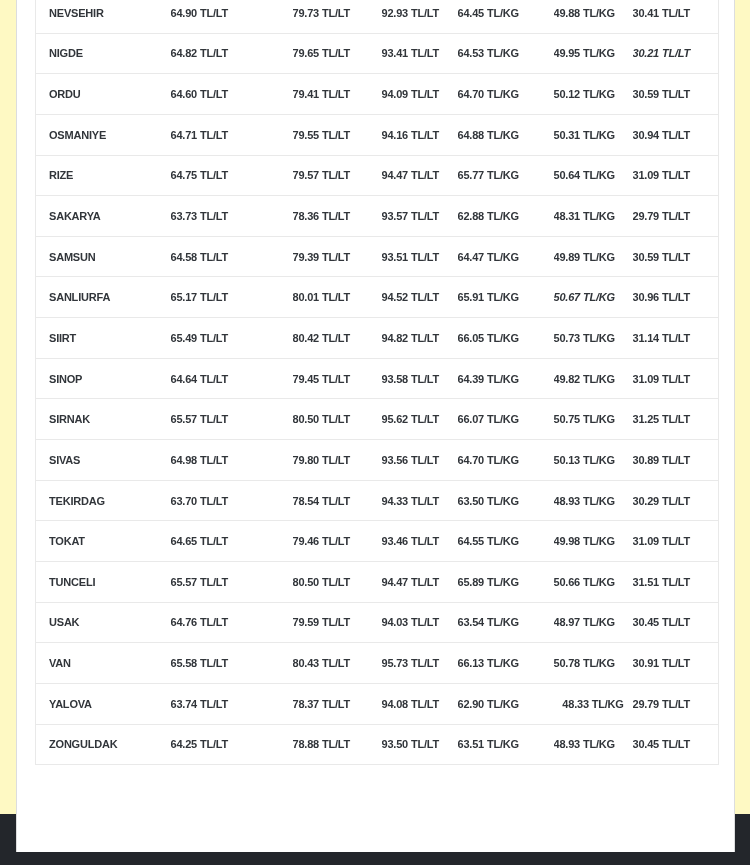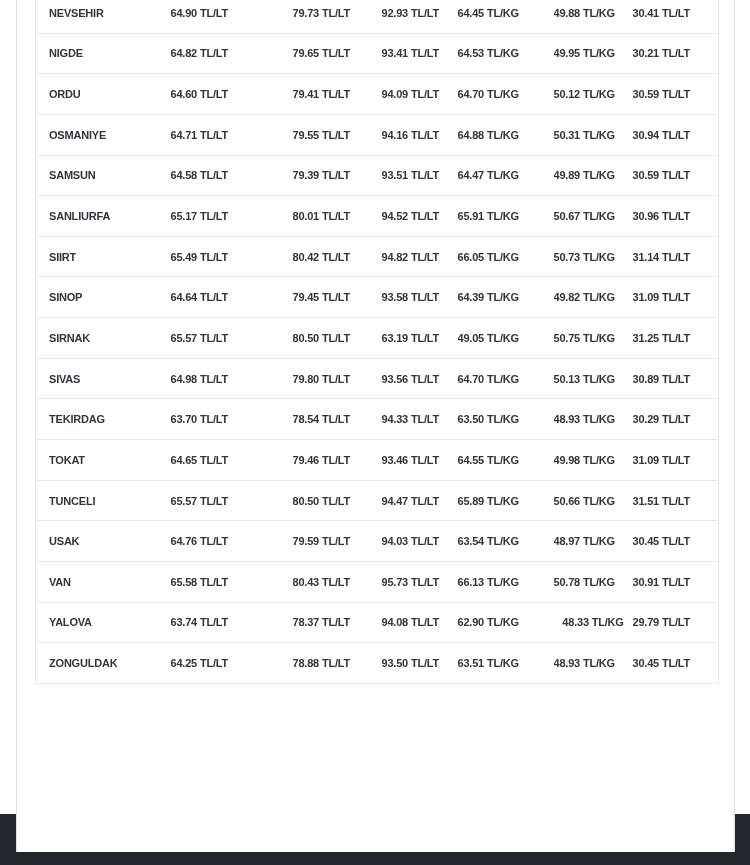--- a/index.html
+++ b/index.html
@@ -7,21 +7,21 @@
     width: 750px;
     height: 865px;
     overflow: hidden;
     background: #23262b;
     font-family: "Liberation Sans", sans-serif;
   }
   .viewport {
     position: relative;
     width: 750px;
     height: 814px;
-    background: #ffffff;
+    background: #fef9c3;
   }
   .content-panel {
     position: absolute;
     left: 16px;
     right: 15px;
     top: 0;
     height: 852px;
     background: #ffffff;
     overflow: hidden;
   }
@@ -98,56 +98,74 @@
             <td style="color: rgb(49, 53, 58);">49.88 TL/KG</td>
             <td style="color: rgb(49, 53, 58);">30.41 TL/LT</td>
           </tr>
           <tr>
             <td class="city-cell" style="color: rgb(49, 53, 58);">NIGDE</td>
             <td style="color: rgb(49, 53, 58);">64.82 TL/LT</td>
             <td style="color: rgb(49, 53, 58);">79.65 TL/LT</td>
             <td style="color: rgb(49, 53, 58);">93.41 TL/LT</td>
             <td style="color: rgb(49, 53, 58);">64.53 TL/KG</td>
             <td style="color: rgb(49, 53, 58);">49.95 TL/KG</td>
-            <td style="color: rgb(49, 53, 58);">30.21 TL/LT</td>
+            <td style="color: rgb(49, 53, 58); font-style: italic;">30.21 TL/LT</td>
           </tr>
           <tr>
             <td class="city-cell" style="color: rgb(49, 53, 58);">ORDU</td>
             <td style="color: rgb(49, 53, 58);">64.60 TL/LT</td>
             <td style="color: rgb(49, 53, 58);">79.41 TL/LT</td>
             <td style="color: rgb(49, 53, 58);">94.09 TL/LT</td>
             <td style="color: rgb(49, 53, 58);">64.70 TL/KG</td>
             <td style="color: rgb(49, 53, 58);">50.12 TL/KG</td>
             <td style="color: rgb(49, 53, 58);">30.59 TL/LT</td>
           </tr>
           <tr>
             <td class="city-cell" style="color: rgb(49, 53, 58);">OSMANIYE</td>
             <td style="color: rgb(49, 53, 58);">64.71 TL/LT</td>
             <td style="color: rgb(49, 53, 58);">79.55 TL/LT</td>
             <td style="color: rgb(49, 53, 58);">94.16 TL/LT</td>
             <td style="color: rgb(49, 53, 58);">64.88 TL/KG</td>
             <td style="color: rgb(49, 53, 58);">50.31 TL/KG</td>
             <td style="color: rgb(49, 53, 58);">30.94 TL/LT</td>
           </tr>
           <tr>
+            <td class="city-cell" style="color: rgb(49, 53, 58);">RIZE</td>
+            <td style="color: rgb(49, 53, 58);">64.75 TL/LT</td>
+            <td style="color: rgb(49, 53, 58);">79.57 TL/LT</td>
+            <td style="color: rgb(49, 53, 58);">94.47 TL/LT</td>
+            <td style="color: rgb(49, 53, 58);">65.77 TL/KG</td>
+            <td style="color: rgb(49, 53, 58);">50.64 TL/KG</td>
+            <td style="color: rgb(49, 53, 58);">31.09 TL/LT</td>
+          </tr>
+          <tr>
+            <td class="city-cell" style="color: rgb(49, 53, 58);">SAKARYA</td>
+            <td style="color: rgb(49, 53, 58);">63.73 TL/LT</td>
+            <td style="color: rgb(49, 53, 58);">78.36 TL/LT</td>
+            <td style="color: rgb(49, 53, 58);">93.57 TL/LT</td>
+            <td style="color: rgb(49, 53, 58);">62.88 TL/KG</td>
+            <td style="color: rgb(49, 53, 58);">48.31 TL/KG</td>
+            <td style="color: rgb(49, 53, 58);">29.79 TL/LT</td>
+          </tr>
+          <tr>
             <td class="city-cell" style="color: rgb(49, 53, 58);">SAMSUN</td>
             <td style="color: rgb(49, 53, 58);">64.58 TL/LT</td>
             <td style="color: rgb(49, 53, 58);">79.39 TL/LT</td>
             <td style="color: rgb(49, 53, 58);">93.51 TL/LT</td>
             <td style="color: rgb(49, 53, 58);">64.47 TL/KG</td>
             <td style="color: rgb(49, 53, 58);">49.89 TL/KG</td>
             <td style="color: rgb(49, 53, 58);">30.59 TL/LT</td>
           </tr>
           <tr>
             <td class="city-cell" style="color: rgb(49, 53, 58);">SANLIURFA</td>
             <td style="color: rgb(49, 53, 58);">65.17 TL/LT</td>
             <td style="color: rgb(49, 53, 58);">80.01 TL/LT</td>
             <td style="color: rgb(49, 53, 58);">94.52 TL/LT</td>
             <td style="color: rgb(49, 53, 58);">65.91 TL/KG</td>
-            <td style="color: rgb(49, 53, 58);">50.67 TL/KG</td>
+            <td style="color: rgb(49, 53, 58); font-style: italic;">50.67 TL/KG</td>
             <td style="color: rgb(49, 53, 58);">30.96 TL/LT</td>
           </tr>
           <tr>
             <td class="city-cell" style="color: rgb(49, 53, 58);">SIIRT</td>
             <td style="color: rgb(49, 53, 58);">65.49 TL/LT</td>
             <td style="color: rgb(49, 53, 58);">80.42 TL/LT</td>
             <td style="color: rgb(49, 53, 58);">94.82 TL/LT</td>
             <td style="color: rgb(49, 53, 58);">66.05 TL/KG</td>
             <td style="color: rgb(49, 53, 58);">50.73 TL/KG</td>
             <td style="color: rgb(49, 53, 58);">31.14 TL/LT</td>
@@ -158,22 +176,22 @@
             <td style="color: rgb(49, 53, 58);">79.45 TL/LT</td>
             <td style="color: rgb(49, 53, 58);">93.58 TL/LT</td>
             <td style="color: rgb(49, 53, 58);">64.39 TL/KG</td>
             <td style="color: rgb(49, 53, 58);">49.82 TL/KG</td>
             <td style="color: rgb(49, 53, 58);">31.09 TL/LT</td>
           </tr>
           <tr>
             <td class="city-cell" style="color: rgb(49, 53, 58);">SIRNAK</td>
             <td style="color: rgb(49, 53, 58);">65.57 TL/LT</td>
             <td style="color: rgb(49, 53, 58);">80.50 TL/LT</td>
-            <td style="color: rgb(49, 53, 58);">63.19 TL/LT</td>
-            <td style="color: rgb(49, 53, 58);">49.05 TL/KG</td>
+            <td style="color: rgb(49, 53, 58);">95.62 TL/LT</td>
+            <td style="color: rgb(49, 53, 58);">66.07 TL/KG</td>
             <td style="color: rgb(49, 53, 58);">50.75 TL/KG</td>
             <td style="color: rgb(49, 53, 58);">31.25 TL/LT</td>
           </tr>
           <tr>
             <td class="city-cell" style="color: rgb(49, 53, 58);">SIVAS</td>
             <td style="color: rgb(49, 53, 58);">64.98 TL/LT</td>
             <td style="color: rgb(49, 53, 58);">79.80 TL/LT</td>
             <td style="color: rgb(49, 53, 58);">93.56 TL/LT</td>
             <td style="color: rgb(49, 53, 58);">64.70 TL/KG</td>
             <td style="color: rgb(49, 53, 58);">50.13 TL/KG</td>

